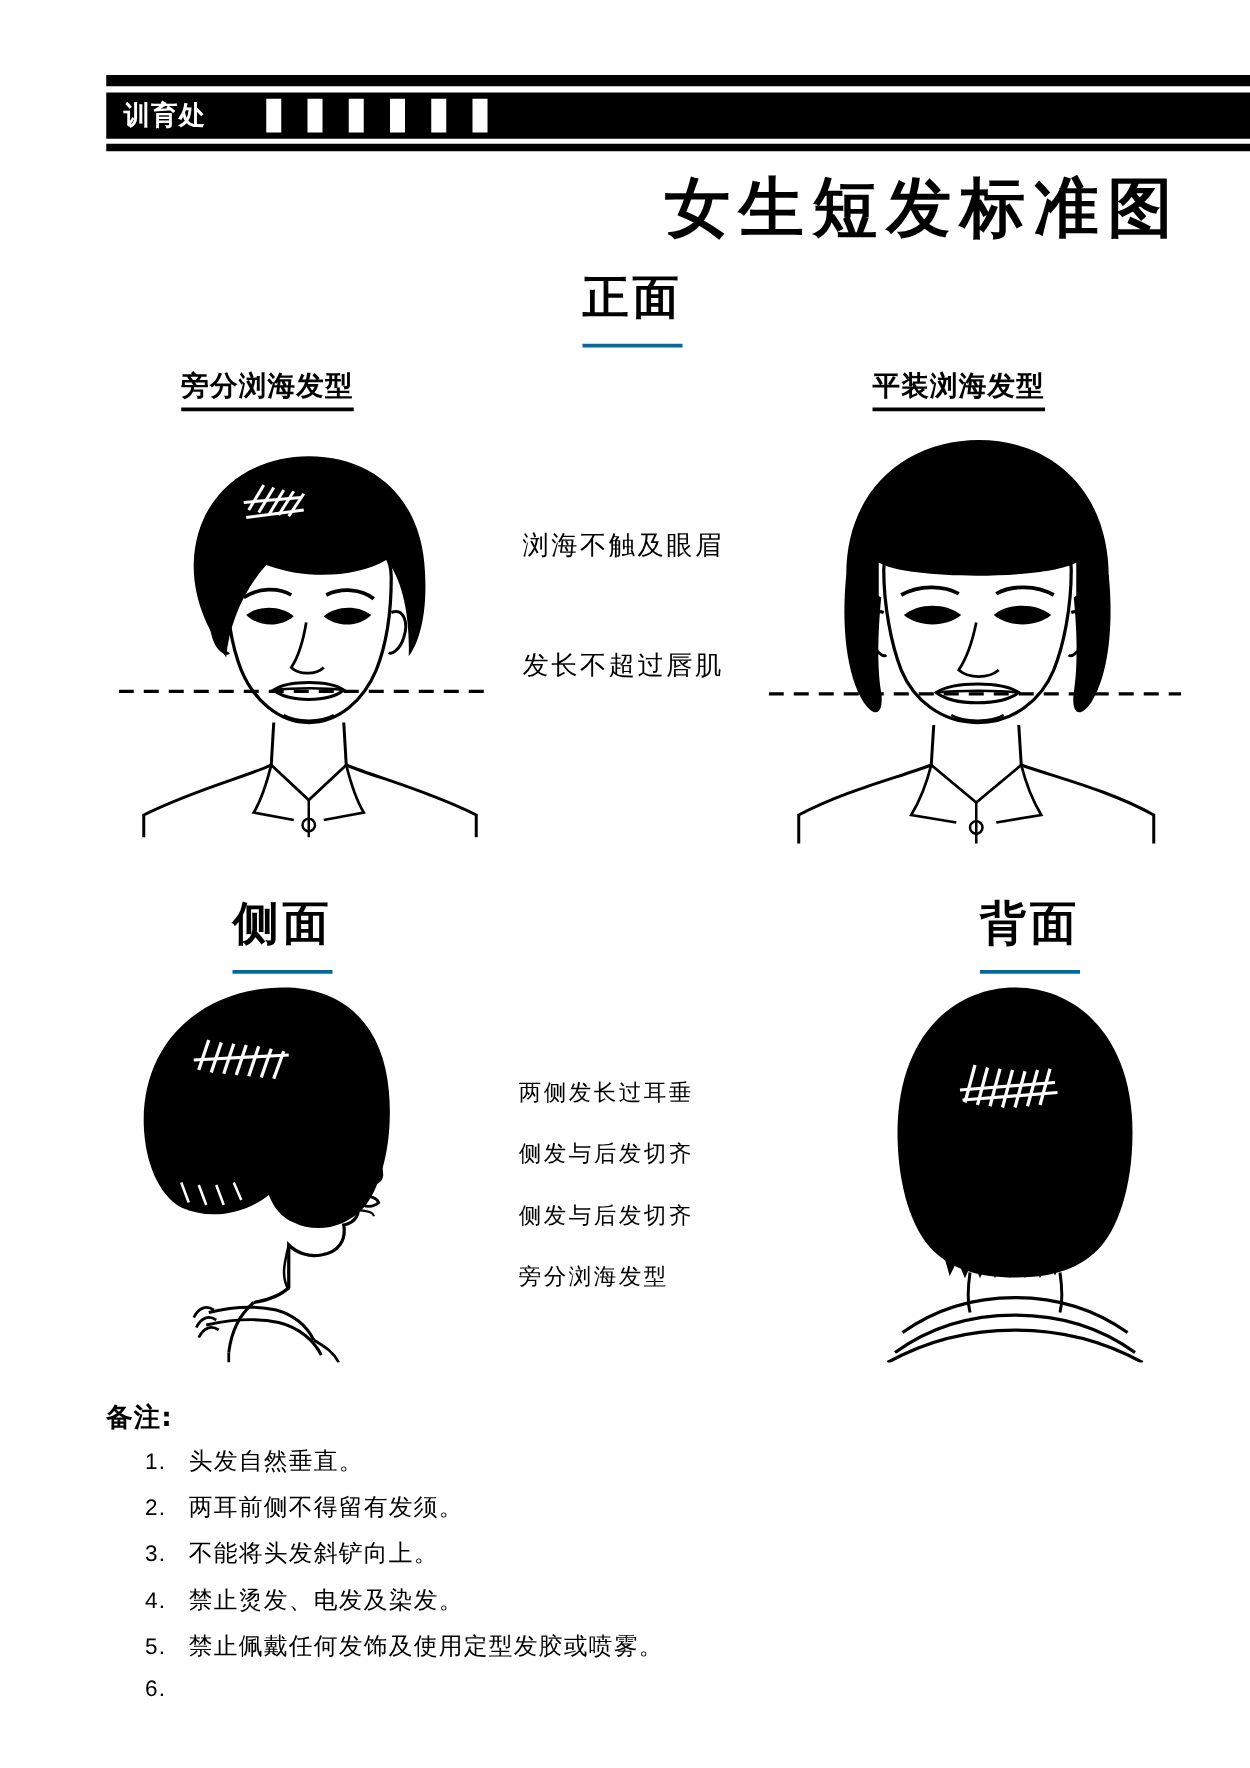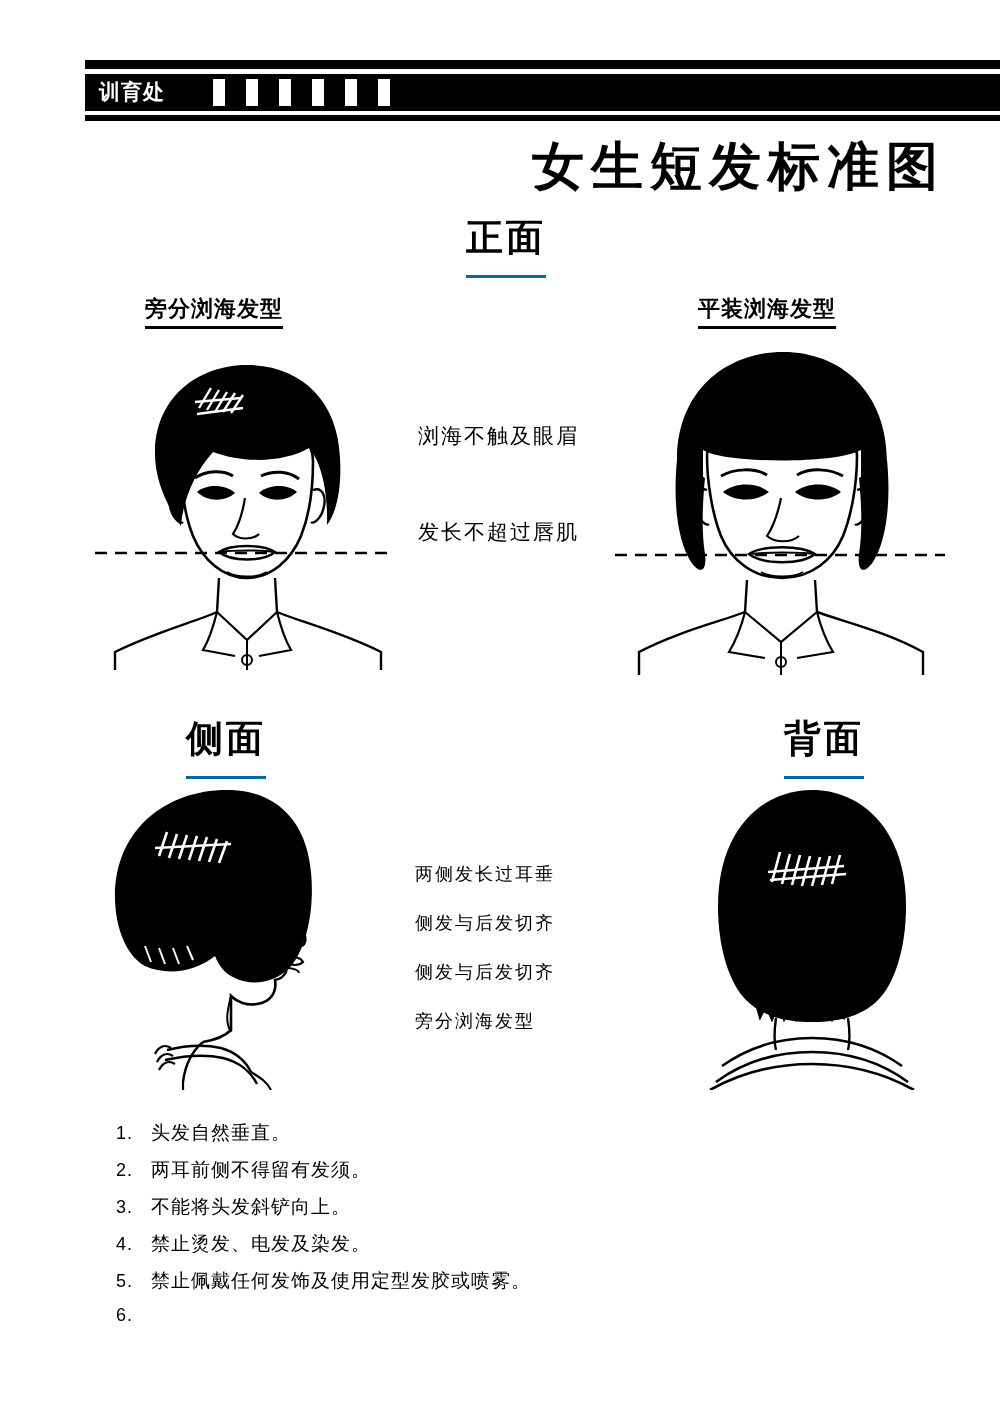--- a/index.html
+++ b/index.html
@@ -378,20 +378,21 @@
         <path d="M152 126 L160 97"></path>
         <path d="M162 125 L170 96"></path>
     <path d="M172 124 L180 95"></path>
         <path d="M108 112 L184 106"></path>
         <path d="M110 120 L186 114"></path>
   </g>
 </svg>
 </div>
 
 <div class="notes">
+  <div class="notes-title">备注:</div>
   <ul class="notes-list">
     <li>
       <span class="note-num">1.</span>
       <span>头发自然垂直。</span>
     </li>
     <li>
       <span class="note-num">2.</span>
       <span>两耳前侧不得留有发须。</span>
     </li>
     <li>

